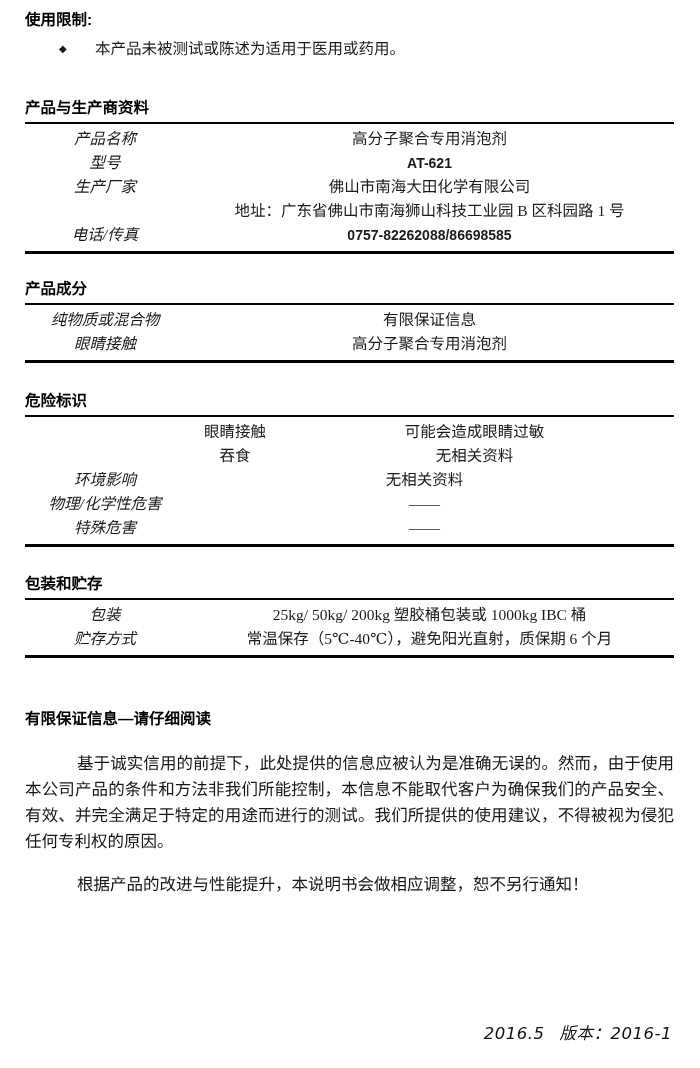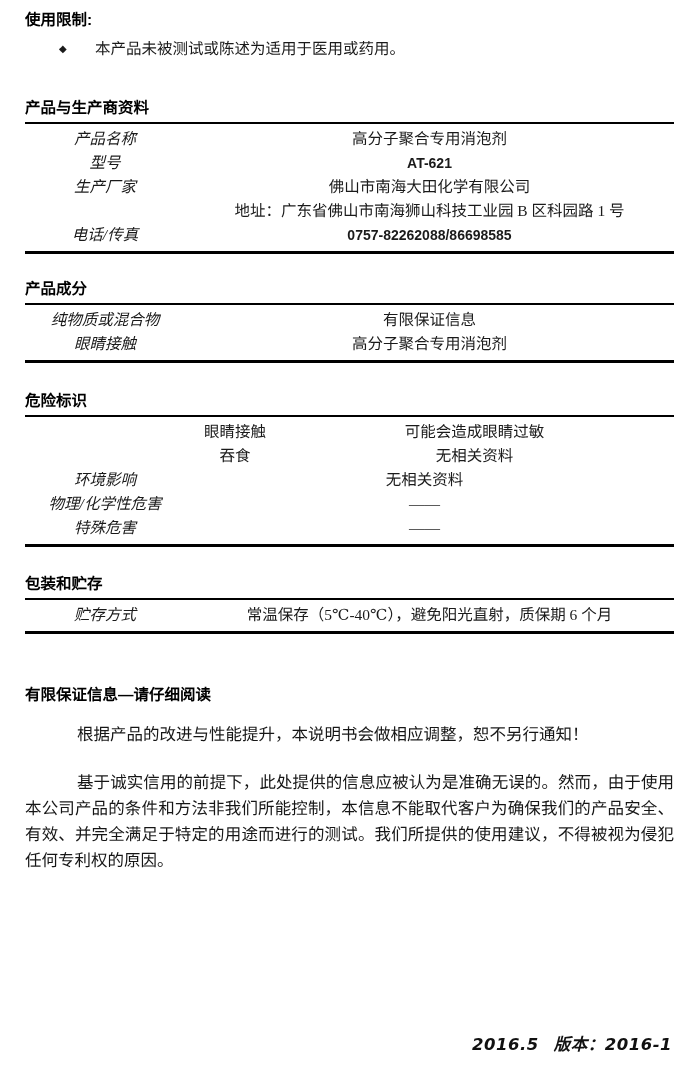--- a/index.html
+++ b/index.html
@@ -73,23 +73,23 @@
     text-indent: 52px;
     text-align: justify;
     color: #161616;
   }
   .para2 { margin-top: 17px; text-align: left; }
 
   
   .footer {
     position: absolute;
     right: 28px;
-    bottom: 13px;
+    bottom: 24px;
     font-family: "DejaVu Sans", sans-serif;
-    font-weight: 700;
+    font-weight: 400;
     font-style: italic;
     font-size: 16.5px;
     letter-spacing: 0.5px;
     color: #111;
   }
   .footer .sp { margin-left: 15px; }
 </style>
 </head>
 <body>
 
@@ -159,26 +159,30 @@
     </div>
     <div class="row">
       <div class="lbl">特殊危害</div>
       <div class="val">——</div>
     </div>
   </div>
 
   <div class="sec-h mt-s4">包装和贮存</div>
   <div class="sec-table">
     <div class="row">
+      <div class="lbl">包装</div>
+      <div class="val">25kg/ 50kg/ 200kg 塑胶桶包装或 1000kg IBC 桶</div>
+    </div>
+    <div class="row">
       <div class="lbl">贮存方式</div>
       <div class="val">常温保存（5℃-40℃），避免阳光直射，质保期 6 个月</div>
     </div>
   </div>
 
   <div class="sec-h mt-w">有限保证信息—请仔细阅读</div>
+  <p class="para">基于诚实信用的前提下，此处提供的信息应被认为是准确无误的。然而，由于使用本公司产品的条件和方法非我们所能控制，本信息不能取代客户为确保我们的产品安全、有效、并完全满足于特定的用途而进行的测试。我们所提供的使用建议，不得被视为侵犯任何专利权的原因。</p>
   <p class="para para2">根据产品的改进与性能提升，本说明书会做相应调整，恕不另行通知！</p>
-  <p class="para">基于诚实信用的前提下，此处提供的信息应被认为是准确无误的。然而，由于使用本公司产品的条件和方法非我们所能控制，本信息不能取代客户为确保我们的产品安全、有效、并完全满足于特定的用途而进行的测试。我们所提供的使用建议，不得被视为侵犯任何专利权的原因。</p>
 
   <div class="footer">
     <span>2016.5</span><span class="sp">版本：2016-1</span>
   </div>
 
 </div>
 
 </body></html>

